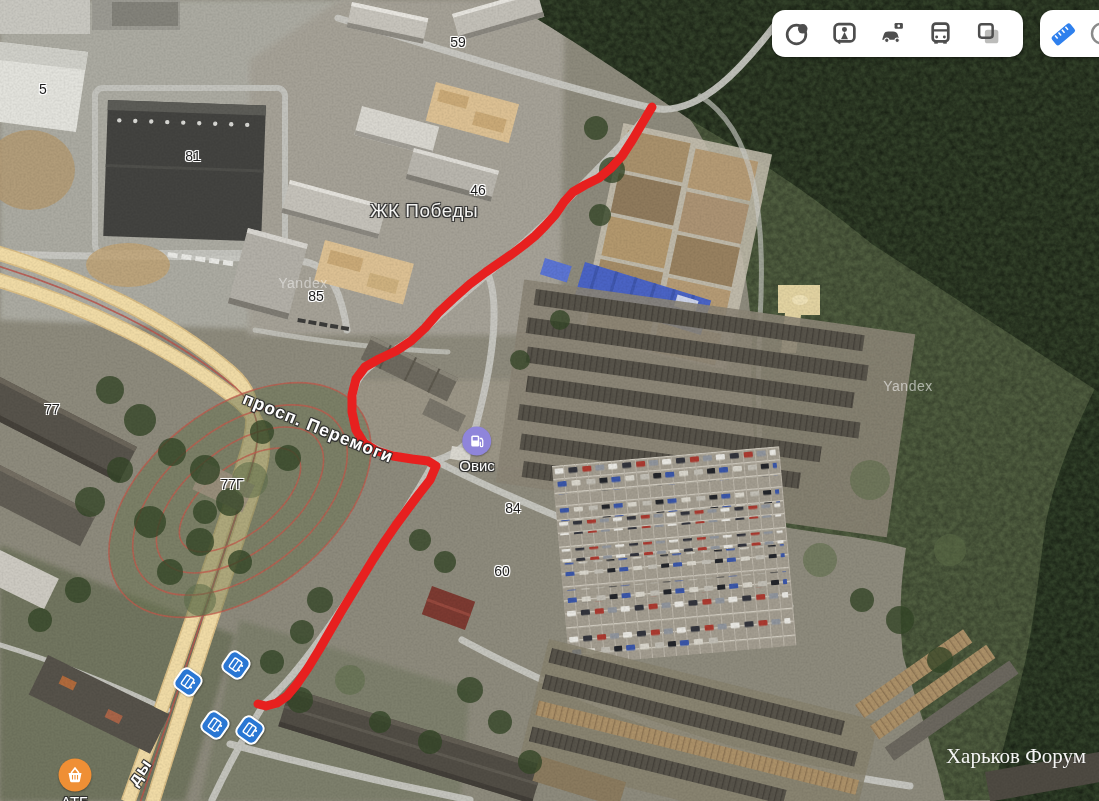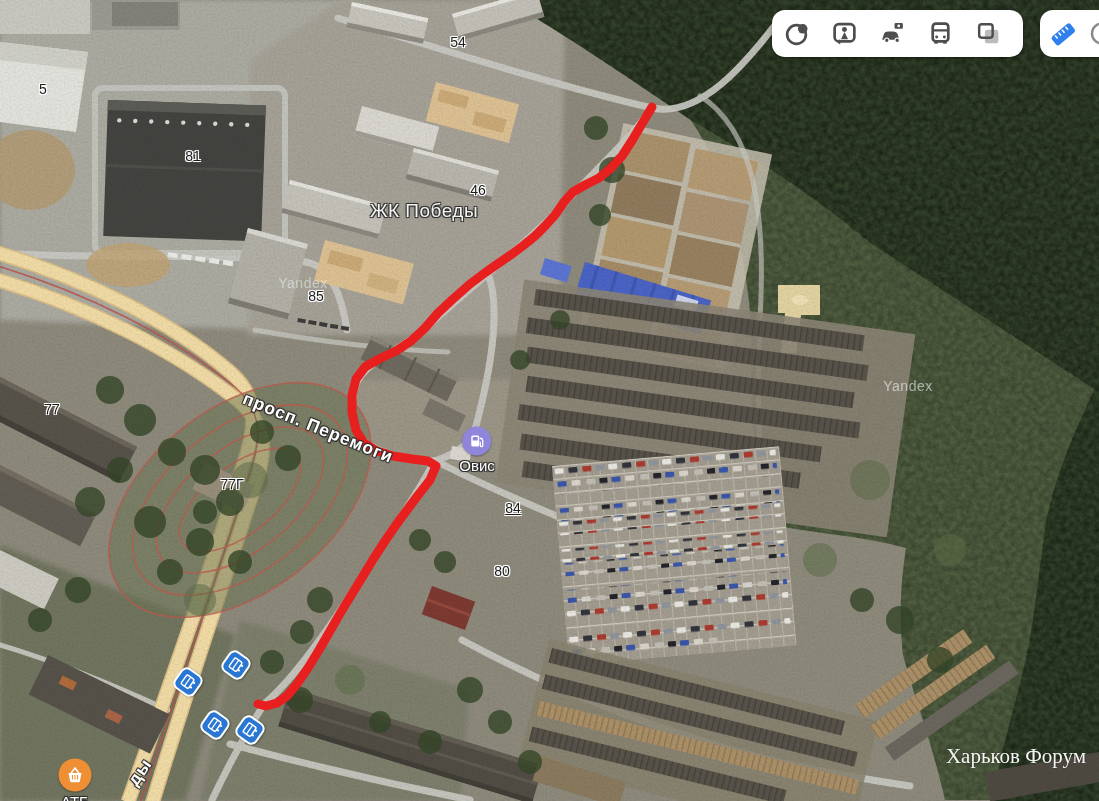--- a/index.html
+++ b/index.html
@@ -457,27 +457,27 @@
           <line x1="2" y1="7" x2="13" y2="7" stroke="#fff" stroke-width="1.2"></line>
           <circle cx="4.8" cy="13" r="1.1" fill="#fff"></circle>
           <circle cx="10.2" cy="13" r="1.1" fill="#fff"></circle>
         </svg>
       </div>
     </div>
 
   <div id="nums-layer">
       <span class="bnum" style="left: 43px; top: 89px;">5</span>
       <span class="bnum" style="left: 193px; top: 156px;">81</span>
-      <span class="bnum" style="left: 458px; top: 42px;">54</span>
+      <span class="bnum" style="left: 458px; top: 42px;">59</span>
       <span class="bnum" style="left: 478px; top: 190px;">46</span>
       <span class="bnum" style="left: 316px; top: 296px;">85</span>
       <span class="bnum" style="left: 52px; top: 366px; margin-top: 43px;">77</span>
       <span class="bnum" style="left: 232px; top: 484px;">77Г</span>
-      <span class="bnum" style="left: 513px; top: 508px; text-decoration: underline;">84</span>
-      <span class="bnum" style="left: 502px; top: 571px;">80</span>
+      <span class="bnum" style="left: 513px; top: 508px;">84</span>
+      <span class="bnum" style="left: 502px; top: 571px;">60</span>
       <span class="bnum" style="left: 598px; top: 791px; margin-top: 18px;">78</span>
     </div>
 
   <div class="panel" style="left:772px;top:10px;width:251px;">
     <div class="tbtn" title="">
       <svg width="27" height="27" viewBox="0 0 26 26">
         <circle cx="13" cy="14" r="9" fill="none" stroke="#4e4e4e" stroke-width="2.6"></circle>
         <circle cx="19" cy="8.5" r="4.6" fill="#4e4e4e"></circle>
       </svg>
     </div>

